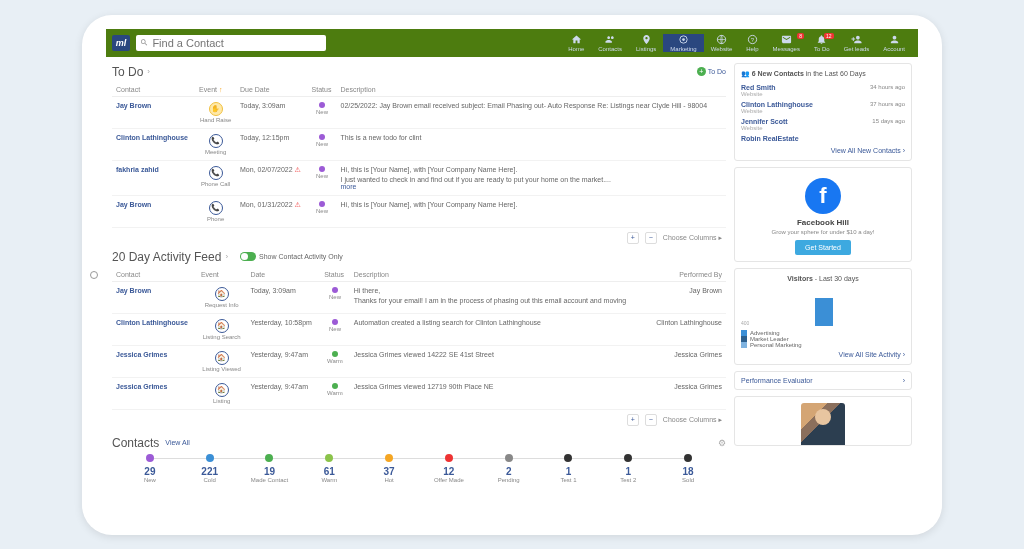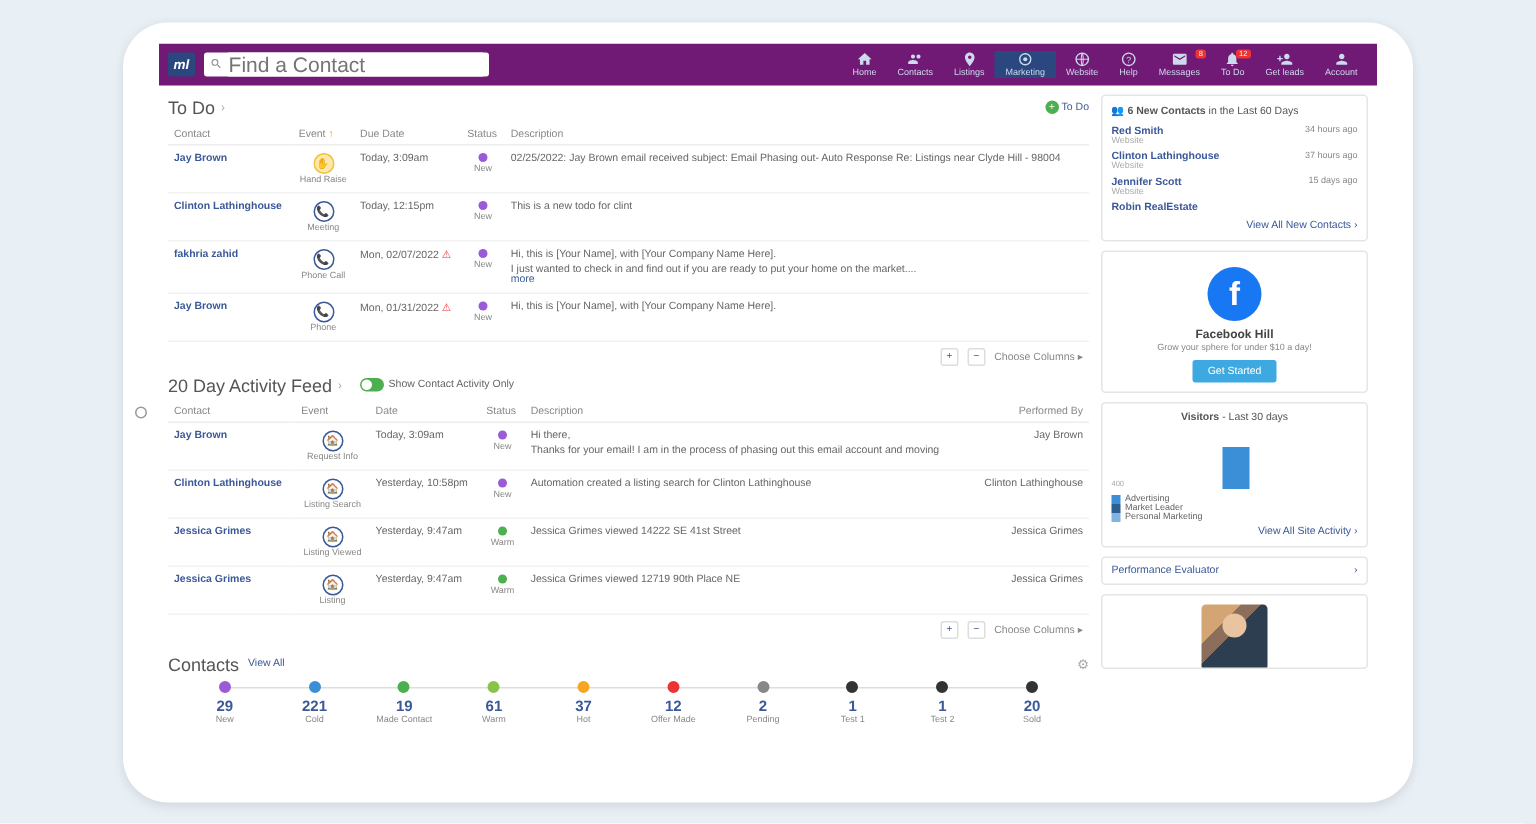--- a/index.html
+++ b/index.html
@@ -1,24 +1,24 @@
 <!DOCTYPE html>
 <html><head>
 <meta charset="utf-8">
 <style>
 *{box-sizing:border-box;margin:0;padding:0;font-family:Arial,Helvetica,sans-serif}
 body{background:#e8eff5;display:flex;justify-content:center;align-items:center;height:549px;width:1024px;overflow:hidden}
 .tablet{background:#fff;border-radius:30px;width:860px;height:520px;box-shadow:0 2px 8px rgba(0,0,0,.1);padding:14px 24px;position:relative;display:flex}
 .home-btn{position:absolute;left:8px;top:50%;width:8px;height:8px;border:1px solid #999;border-radius:50%;transform:translateY(-50%)}
 .screen{flex:1;background:#fff;overflow:hidden;font-size:8px;display:flex;flex-direction:column}
-.topbar{background:#701a75;height:28px;display:flex;align-items:center;padding:0 6px;gap:6px}
+.topbar{background:#4d7c0f;height:28px;display:flex;align-items:center;padding:0 6px;gap:6px}
 .logo{background:#2a477f;color:#fff;width:18px;height:16px;border-radius:2px;font-size:9px;font-style:italic;font-weight:bold;display:flex;align-items:center;justify-content:center}
 .searchbox{background:#fff;height:16px;width:190px;border-radius:2px;display:flex;align-items:center;padding:0 4px;gap:4px}
 .searchbox svg{width:9px;height:9px;fill:#888}
-.searchbox input{border:none;outline:none;font-size:14px;width:100%}
+.searchbox input{border:none;outline:none;font-size:11px;width:100%}
 .topnav{margin-left:auto;display:flex}
 .topnav-item{color:#cdd9ec;font-size:6px;text-align:center;padding:0 7px;display:flex;flex-direction:column;align-items:center;gap:1px;position:relative}
 .topnav-item.active{background:#2a477f}
 .topnav-item svg{width:11px;height:11px;fill:#cdd9ec}
 .badge{position:absolute;top:-1px;right:3px;background:#e33;color:#fff;font-size:5px;padding:0 2px;border-radius:2px}
 .content{flex:1;display:flex;gap:8px;padding:6px;overflow:hidden}
 .main{flex:1;overflow:auto}
 .side{width:178px;display:flex;flex-direction:column;gap:6px}
 .section-title{font-size:12px;color:#555;margin:2px 0 4px;display:flex;align-items:center;gap:4px}
 .todo-link{margin-left:auto;color:#3b5998;font-size:7px;display:flex;align-items:center;gap:2px}
@@ -289,21 +289,21 @@
   <div class="cs-items" id="cs-items">
               <div class="cs-item"><div class="cs-line"></div><span class="cs-dot" style="border-color:#9c5bd6;background:#9c5bd6"></span><div class="cs-num">29</div><div class="cs-label">New</div></div>
               <div class="cs-item"><div class="cs-line"></div><span class="cs-dot" style="border-color:#3b8fd6;background:#3b8fd6"></span><div class="cs-num">221</div><div class="cs-label">Cold</div></div>
               <div class="cs-item"><div class="cs-line"></div><span class="cs-dot" style="border-color:#4CAF50;background:#4CAF50"></span><div class="cs-num">19</div><div class="cs-label">Made Contact</div></div>
               <div class="cs-item"><div class="cs-line"></div><span class="cs-dot" style="border-color:#8BC34A;background:#8BC34A"></span><div class="cs-num">61</div><div class="cs-label">Warm</div></div>
               <div class="cs-item"><div class="cs-line"></div><span class="cs-dot" style="border-color:#f5a623;background:#f5a623"></span><div class="cs-num">37</div><div class="cs-label">Hot</div></div>
               <div class="cs-item"><div class="cs-line"></div><span class="cs-dot" style="border-color:#e33;background:#e33"></span><div class="cs-num">12</div><div class="cs-label">Offer Made</div></div>
               <div class="cs-item"><div class="cs-line"></div><span class="cs-dot" style="border-color:#888;background:#888"></span><div class="cs-num">2</div><div class="cs-label">Pending</div></div>
               <div class="cs-item"><div class="cs-line"></div><span class="cs-dot" style="border-color:#333;background:#333"></span><div class="cs-num">1</div><div class="cs-label">Test 1</div></div>
               <div class="cs-item"><div class="cs-line"></div><span class="cs-dot" style="border-color:#333;background:#333"></span><div class="cs-num">1</div><div class="cs-label">Test 2</div></div>
-              <div class="cs-item"><span class="cs-dot" style="border-color:#333;background:#333"></span><div class="cs-num">20</div><div class="cs-label">Sold</div></div>
+              <div class="cs-item"><span class="cs-dot" style="border-color:#333;background:#333"></span><div class="cs-num">18</div><div class="cs-label">Sold</div></div>
             </div>
 </div>
 
 </div>
 
 <div class="side">
 
 <div class="panel">
   <div class="panel-title">👥 <b>6 New Contacts</b><span> in the Last 60 Days</span></div>
   <div id="nc-list">

